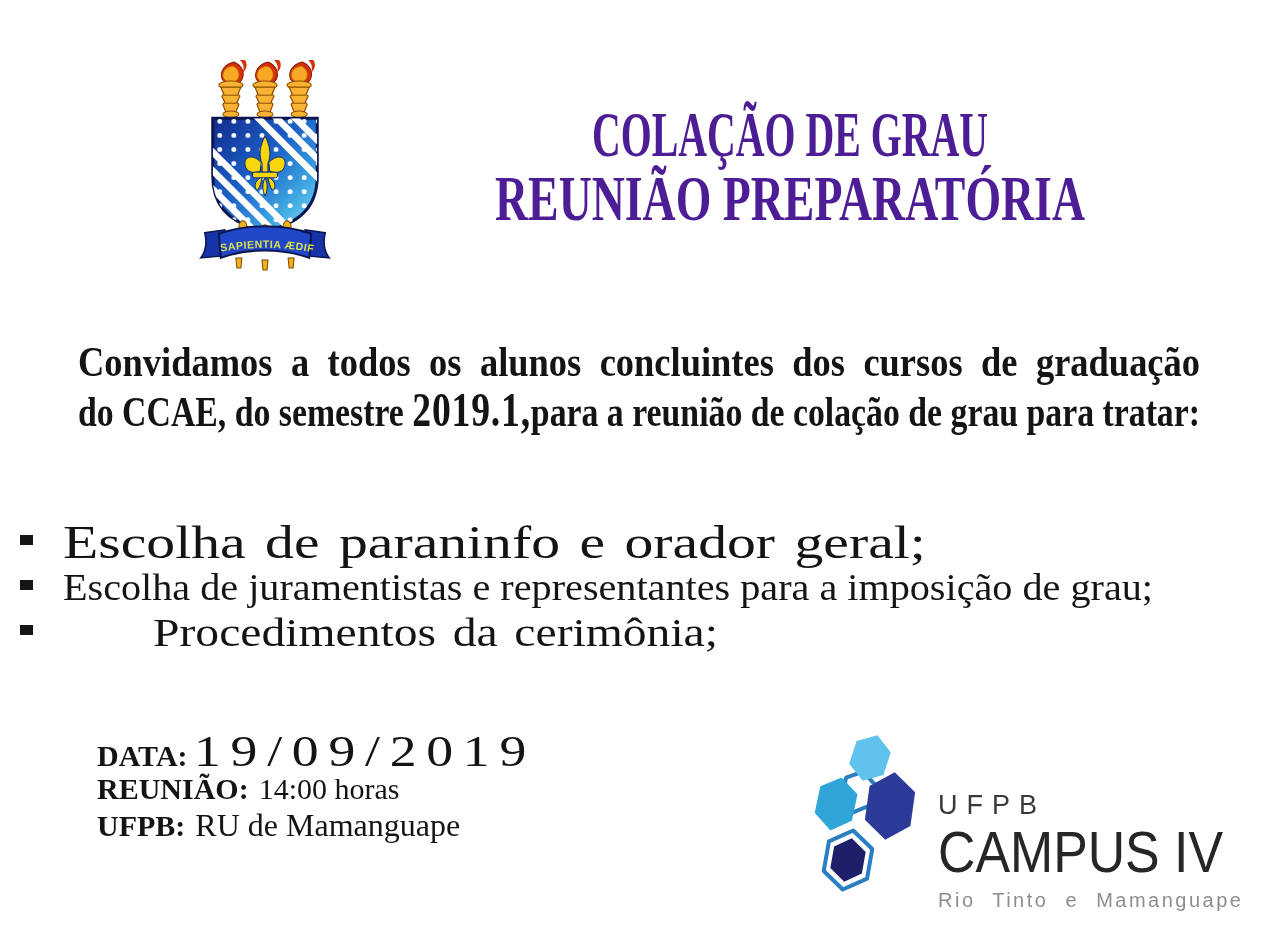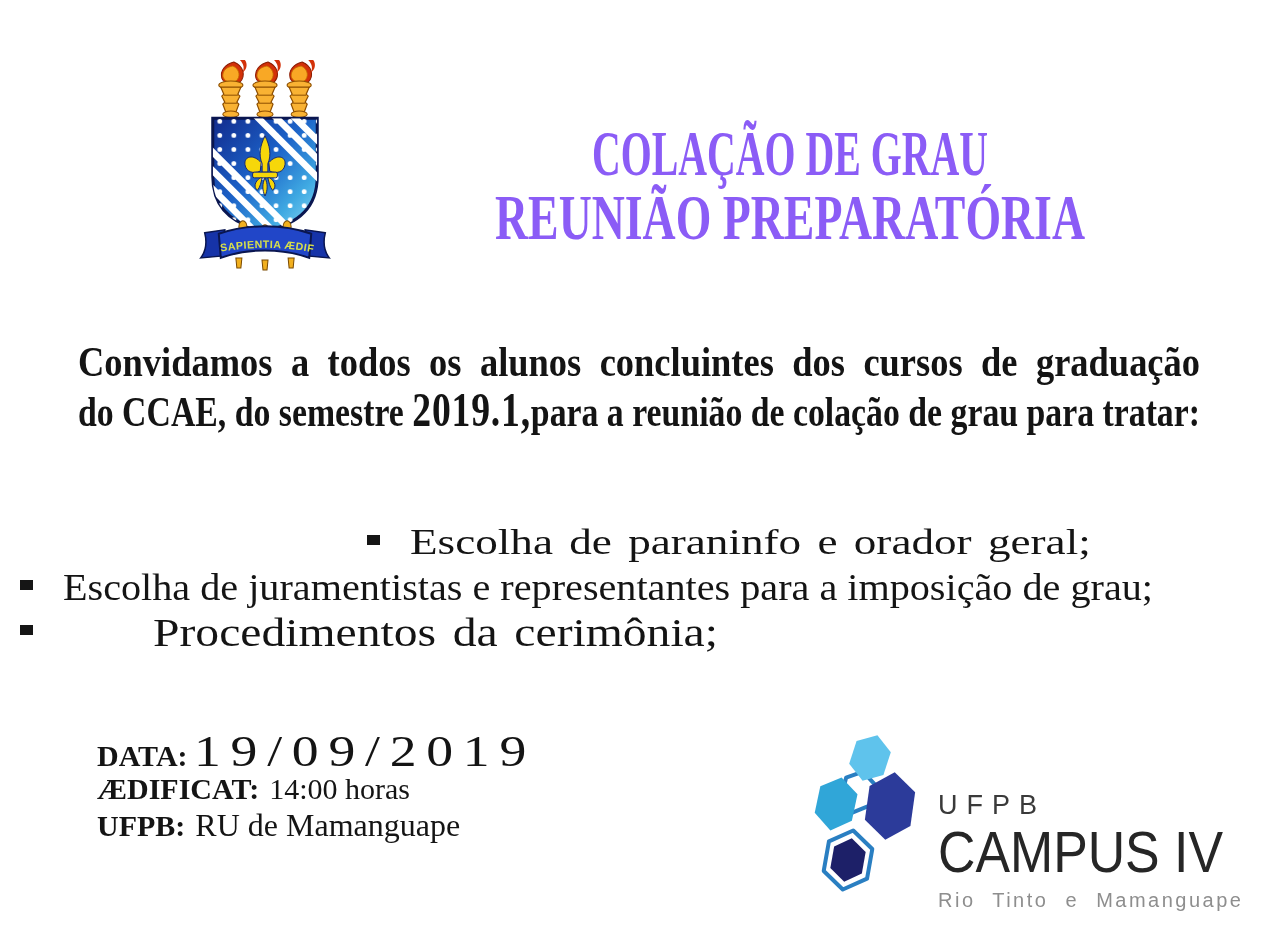--- a/index.html
+++ b/index.html
@@ -7,37 +7,37 @@
     position:relative;width:1280px;height:933px;background:#ffffff;
     font-family:"Liberation Serif",serif;color:#141414;overflow:hidden;
   }
   .fitbox{overflow:visible;}
   .fit{display:inline-block;white-space:nowrap;transform-origin:0 50%;}
 
   
   .crest{position:absolute;left:198px;top:58px;width:134px;height:216px;}
 
   
-  .title{position:absolute;left:440px;top:122px;width:700px;color:#8b5cf6;font-weight:700;text-align:center;}
+  .title{position:absolute;left:440px;top:103px;width:700px;color:#4c1d95;font-weight:700;text-align:center;}
   .title .fitbox{margin:0 auto;font-size:64px;line-height:64px;}
   .t1{width:396px;}
   .t2{width:590px;margin-top:1px;text-align:right;}
 
   
   .invite{position:absolute;left:78px;top:338px;width:1122px;font-weight:700;font-size:43px;}
   .invite .fitbox{width:1122px;line-height:48px;}
   .l1 .fit{word-spacing:11px;}
   .sem{font-size:48px;letter-spacing:1px;}
 
   
   .agenda{position:absolute;left:20px;top:520px;width:1180px;}
   .arow{display:flex;align-items:flex-start;height:45px;}
   .sq{width:13px;height:10px;background:#151515;margin-top:15px;flex:none;}
   .arow .fitbox{margin-left:30px;line-height:45px;}
-  .a1{font-size:36px;justify-content:flex-end;} .a1 .fitbox{width:790px;} .a1 .fit{word-spacing:4px;}
+  .a1{font-size:46px;} .a1 .fitbox{width:790px;} .a1 .fit{word-spacing:4px;}
   .a2{font-size:37px;} .a2 .fitbox{width:1090px;}
   .a3{font-size:40px;text-align:right;} .a3 .fitbox{width:565px;} .a3 .fit{word-spacing:4px;}
 
   
   .details{position:absolute;left:97px;top:733px;}
   .drow{height:37px;display:flex;align-items:baseline;}
   .dlabel{font-weight:700;font-size:30px;line-height:37px;}
   .dval{font-size:30px;margin-left:10px;line-height:37px;}
   .dval-place{font-size:32px;}
   .date-box{display:inline-block;width:342px;margin-left:6px;overflow:visible;}
@@ -160,21 +160,21 @@
       <div class="fitbox"><span class="fit" style="transform: scaleX(1.19065);">Procedimentos da cerimônia;</span></div>
     </div>
   </div>
 
   <div class="details">
     <div class="drow">
       <span class="dlabel">DATA:</span>
       <span class="date-box fitbox"><span class="fit" style="transform: scaleX(1.21946);">19/09/2019</span></span>
     </div>
     <div class="drow">
-      <span class="dlabel">ÆDIFICAT:</span>
+      <span class="dlabel">REUNIÃO:</span>
       <span class="dval">14:00 horas</span>
     </div>
     <div class="drow">
       <span class="dlabel">UFPB:</span>
       <span class="dval dval-place">RU de Mamanguape</span>
     </div>
   </div>
 
   <svg class="hexes" viewBox="0 0 132 200" xmlns="http://www.w3.org/2000/svg">
     <polygon points="52,59 67,69 67,90 52,101 37,90 37,69" transform="rotate(14 52 80)" fill="none" stroke-width="4" stroke-linejoin="round" stroke="#2a7fc2"></polygon>

